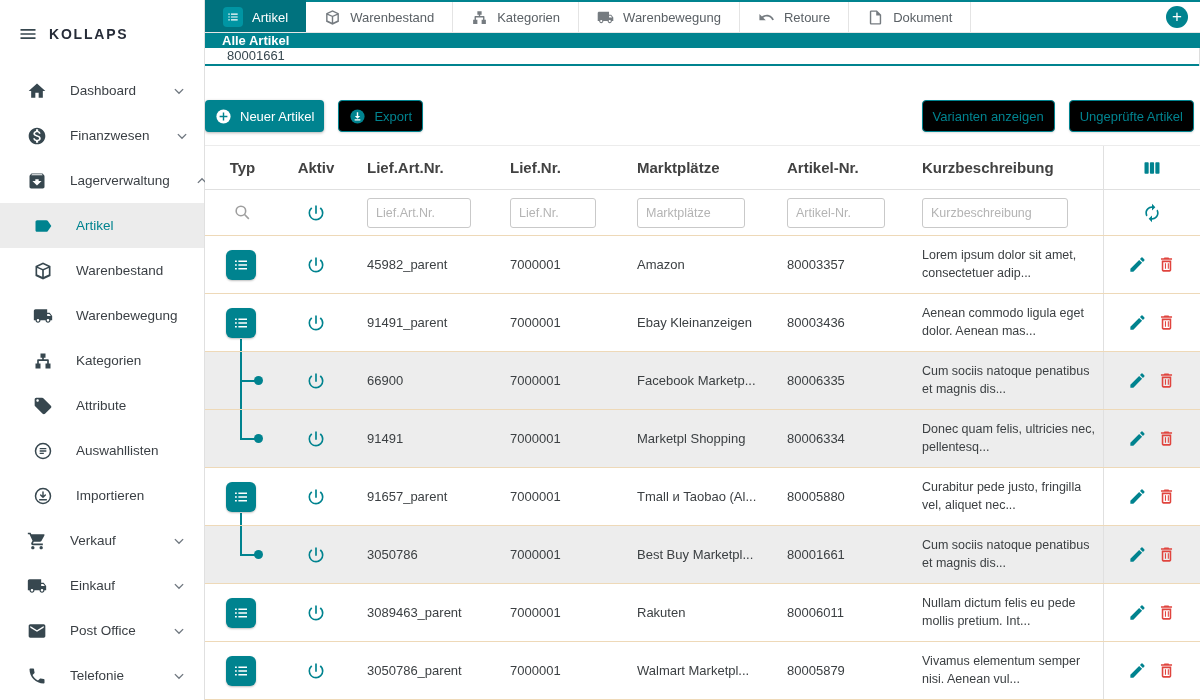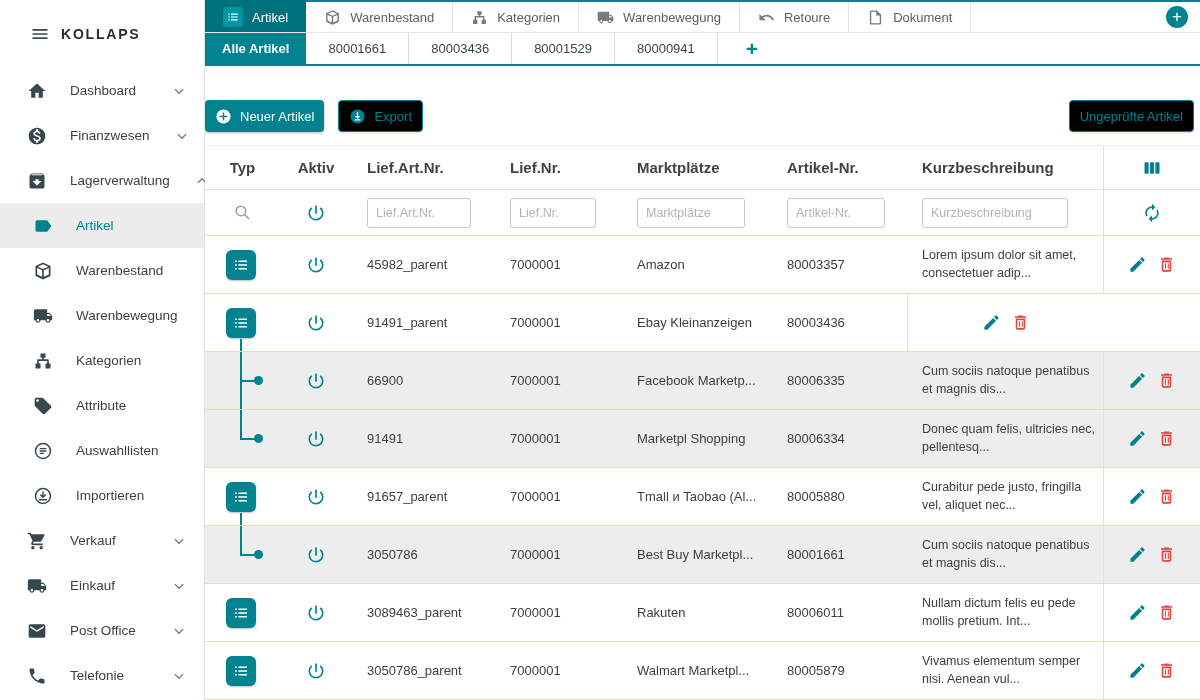--- a/index.html
+++ b/index.html
@@ -7,21 +7,21 @@
     --danger:#e0443e; --row-divider:#eed9b8; --child-row-bg:#ededed;
     --text-dark:#3c4043; --icon-dark:#37474f; --border-gray:#e0e0e0;
   }
   *{box-sizing:border-box; margin:0; padding:0;}
   html,body{width:1200px;height:700px;overflow:hidden;}
   body{font-family:"Liberation Sans","DejaVu Sans",sans-serif; background:#fff; display:flex; color:var(--text-dark);}
   svg{display:block;}
 
   
   .sidebar{width:205px; flex:0 0 205px; height:700px; background:#fff; border-right:1px solid var(--border-gray);}
-  .logo-row{height:68px; display:flex; align-items:center; padding-left:30px; gap:11px;}
+  .logo-row{height:68px; display:flex; align-items:center; padding-left:18px; gap:11px;}
   .logo-text{font-size:14px; font-weight:bold; letter-spacing:1.8px; color:#262c38;}
   .nav-item{height:45px; display:flex; align-items:center; padding:0 16px 0 27px; gap:23px; font-size:13.5px; color:#3a3f44; cursor:pointer;}
   .nav-item .lbl{white-space:nowrap;}
   .sub-item{padding-left:33px;}
   .sub-item.active{background:#ececec; color:var(--primary);}
   .sub-item.active .icn{color:var(--primary);}
   .icn{width:20px; height:20px; color:var(--icon-dark); flex:0 0 20px;}
   .chev{margin-left:auto; width:18px; height:18px; color:#707880; flex:0 0 18px;}
 
   
@@ -30,21 +30,21 @@
   
   .module-tabs{height:33px; display:flex; align-items:stretch; background:#fff; border-top:2px solid var(--primary); border-bottom:1px solid #e6e6e6;}
   .mtab{display:flex; align-items:center; gap:9px; padding:0 18px; font-size:13px; color:#5b6166; border-right:1px solid #e4e4e4; cursor:pointer; white-space:nowrap;}
   .mtab.active{background:var(--primary-dark); color:#fff; border-right:none; margin-top:-2px; padding-top:2px;}
   .ticn{width:17px; height:17px; color:#757b80;}
   .list-badge{width:20px; height:20px; border-radius:4px; background:var(--primary-badge); display:flex; align-items:center; justify-content:center;}
   .list-badge svg{width:14px; height:14px;}
   .add-circle{margin-left:auto; align-self:center; margin-right:12px; width:22px; height:22px; border-radius:50%; background:var(--primary); color:#fff; border:none; display:flex; align-items:center; justify-content:center; font-size:17px; line-height:1; cursor:pointer; padding-bottom:2px;}
 
   
-  .article-tabs{height:33px; display:flex; align-items:stretch; background:#fff; border-bottom:2px solid var(--primary);}
+  .article-tabs{height:33px; display:flex; align-items:stretch; background:#fff; border-bottom:2px solid var(--primary);flex-direction:column;}
   .atab{display:flex; align-items:center; padding:0 22px; font-size:13px; color:var(--icon-dark); border-right:1px solid #ddd; cursor:pointer;}
   .atab.active{background:var(--primary); color:#fff; border-right:none; padding:0 17px; font-weight:bold;}
   .atab-add{border:none; background:none; color:var(--primary); font-size:21px; font-weight:bold; padding:0 14px; margin-left:14px; cursor:pointer; line-height:1;}
 
   
   .content{flex:1; overflow:hidden; background:#fff;}
   .toolbar{display:flex; align-items:center; margin:34px 6px 13px 0;}
   .btn{display:inline-flex; align-items:center; gap:8px; height:32px; padding:0 10px; border-radius:4px; font-size:13px; font-family:inherit; cursor:pointer; white-space:nowrap;}
   .btn-filled{background:var(--primary); color:#fff; border:none; box-shadow:0 1px 3px rgba(0,0,0,.3);}
   .btn-outline{background:#000000; color:var(--primary); border:1px solid var(--primary); box-shadow:0 1px 2px rgba(0,0,0,.12);}
@@ -356,20 +356,23 @@
       <button class="btn btn-outline">
         <span class="bicon">
             <svg viewBox="0 0 24 24">
               <circle cx="12" cy="12" r="10" fill="#00838f"></circle>
               <path d="M11 6h2v5.2h2.8L12 15l-3.8-3.8H11zM8 16h8v1.6H8z" fill="#fff"></path>
             </svg>
           </span>
         <span>Export</span>
       </button>
       <span class="spacer"></span>
+      <button class="btn btn-outline">
+        <span>Varianten anzeigen</span>
+      </button>
       <span class="gap"></span>
       <button class="btn btn-outline">
         <span>Ungeprüfte Artikel</span>
       </button>
     </div>
 
     <div class="table">
 
       <div class="thead">
         <div class="hc hc-center">Typ</div>
@@ -469,20 +472,21 @@
       <button class="iconbtn teal">
         <svg viewBox="0 0 24 24" width="20" height="20" fill="currentColor">
                   <path d="M13 3h-2v10h2V3zm4.83 2.17-1.42 1.42A6.92 6.92 0 0 1 19 12c0 3.87-3.13 7-7 7A6.995 6.995 0 0 1 7.58 6.58L6.17 5.17A8.932 8.932 0 0 0 3 12a9 9 0 0 0 18 0c0-2.74-1.23-5.18-3.17-6.83z"></path>
                 </svg>
       </button>
     </div>
     <div class="cell">91491_parent</div>
     <div class="cell">7000001</div>
     <div class="cell">Ebay Kleinanzeigen</div>
     <div class="cell">80003436</div>
+    <div class="cell c-kurz">Aenean commodo ligula eget dolor. Aenean mas...</div>
     <div class="c-actions">
       <button class="iconbtn teal">
         <svg viewBox="0 0 24 24" width="19" height="19" fill="currentColor">
                   <path d="M3 17.25V21h3.75L17.81 9.94l-3.75-3.75L3 17.25zM20.71 7.04c.39-.39.39-1.02 0-1.41l-2.34-2.34a1 1 0 0 0-1.41 0l-1.83 1.83 3.75 3.75 1.83-1.83z"></path>
                 </svg>
       </button>
       <button class="iconbtn red">
         <svg viewBox="0 0 24 24" width="19" height="19" fill="currentColor">
                   <path d="M6 19c0 1.1.9 2 2 2h8c1.1 0 2-.9 2-2V7H6v12zM8 9h8v10H8V9zm2 1.5h1.4v7H10zm3.6 0H15v7h-1.4zM15.5 4l-1-1h-5l-1 1H5v2h14V4h-3.5z"></path>
                 </svg>

